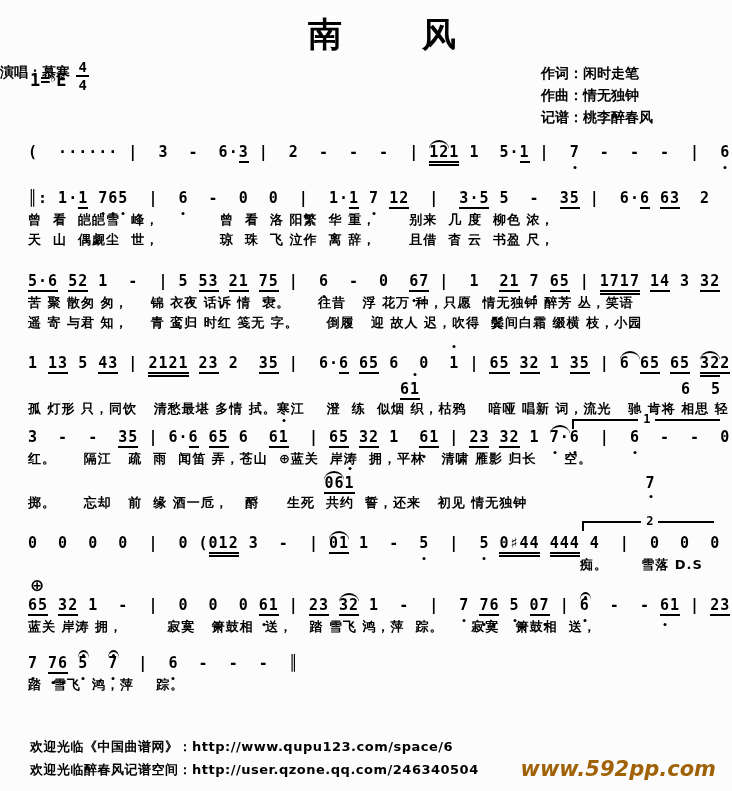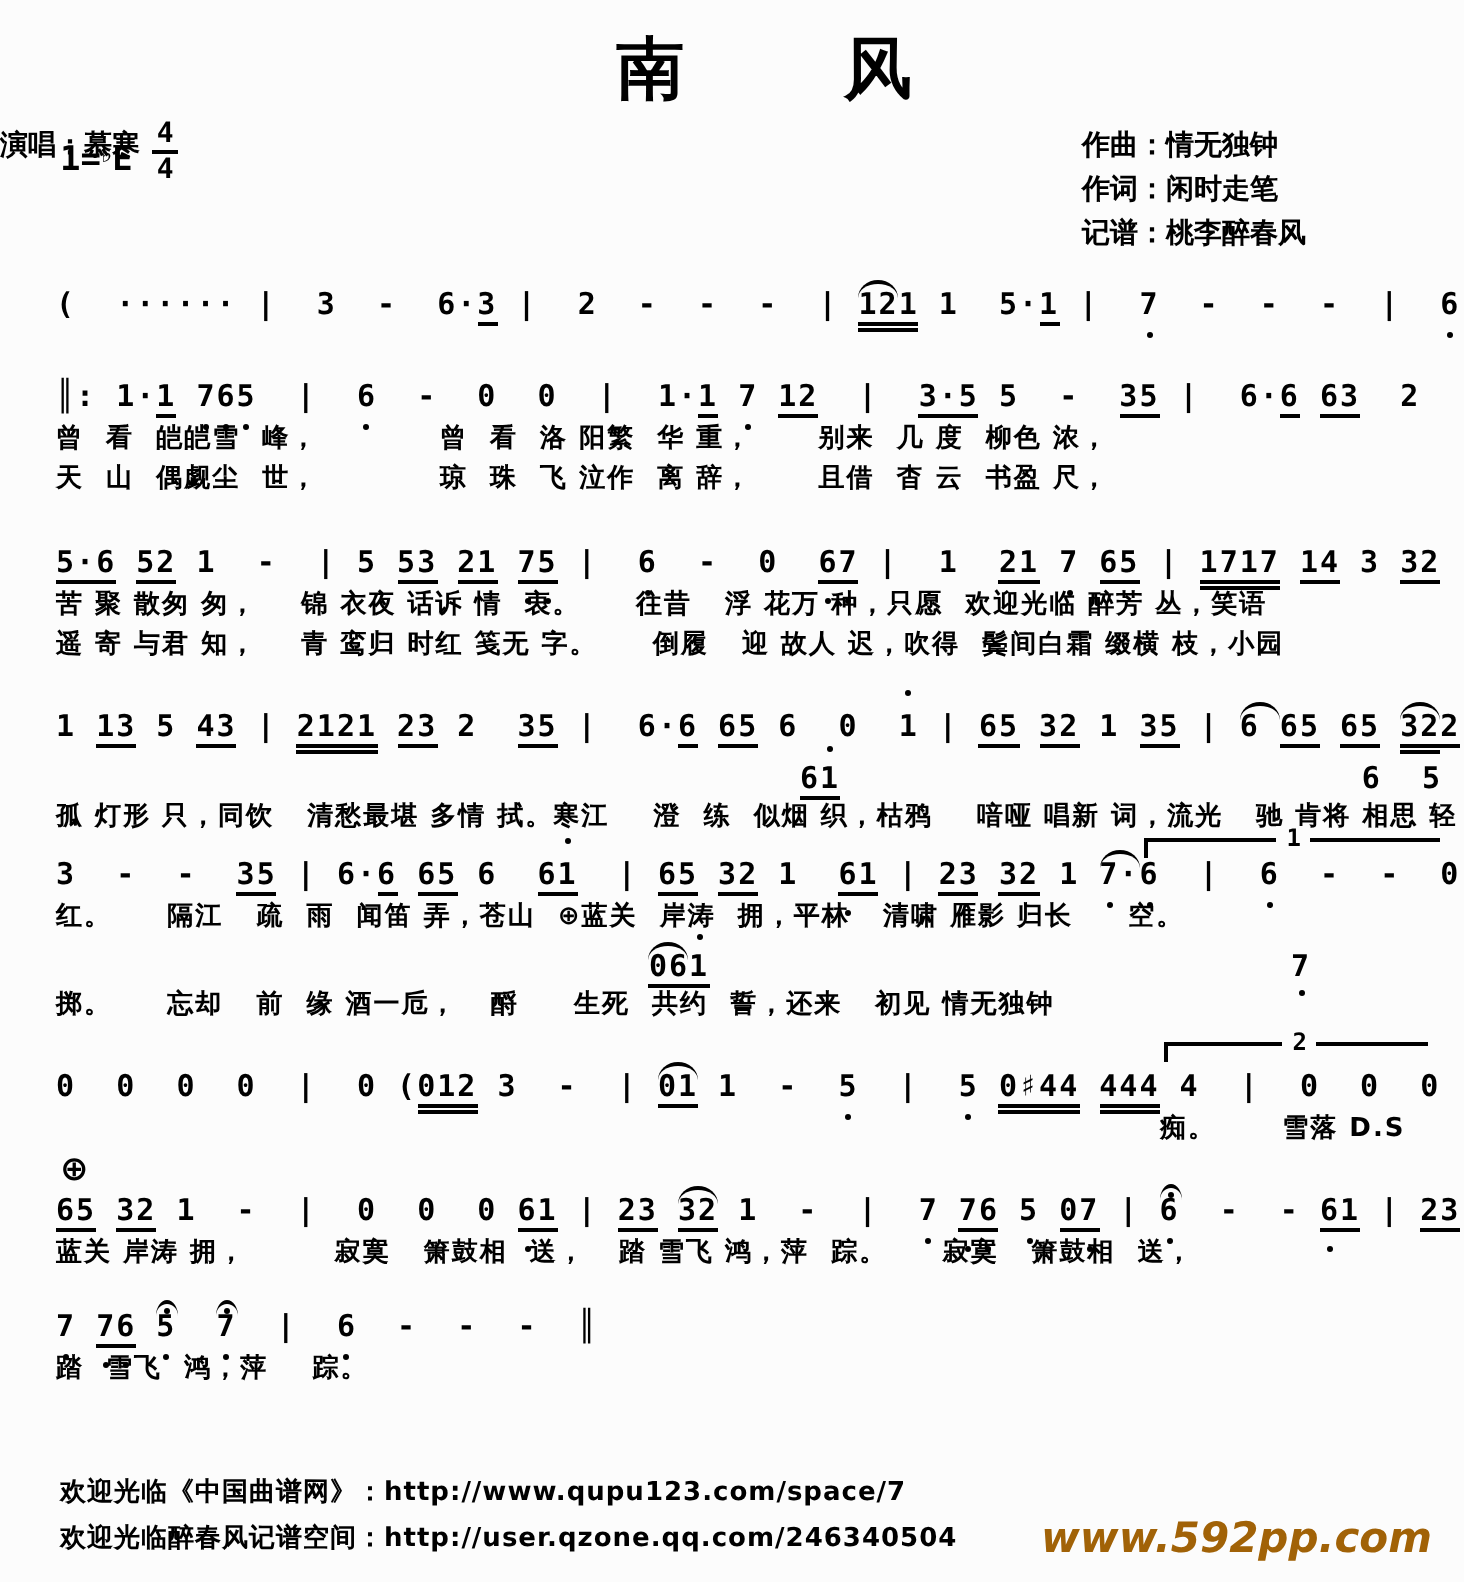--- a/index.html
+++ b/index.html
@@ -76,37 +76,37 @@
 <div id="page">
 
   <h1 class="title">南 风</h1>
 
   <div class="keysig"><span>1=</span><span class="acc">♭</span><span>E</span><span class="timesig"><span class="top">4</span><span class="bot">4</span></span>
   </div>
 
   <div class="singer">演唱：慕寒</div>
 
   <div class="credits">
+    <div>作词：闲时走笔</div>
     <div>作曲：情无独钟</div>
-    <div>作词：闲时走笔</div>
     <div>记谱：桃李醉春风</div>
   </div>
 
   <div id="score">
       <div class="line-group">
         <div class="music-line"><span class="n">(</span><span class="n"> </span><span class="n"> </span><span class="n">·</span><span class="n">·</span><span class="n">·</span><span class="n">·</span><span class="n">·</span><span class="n">·</span><span class="n"> </span><span class="n">|</span><span class="n"> </span><span class="n"> </span><span class="n">3</span><span class="n"> </span><span class="n"> </span><span class="n">-</span><span class="n"> </span><span class="n"> </span><span class="n">6</span><span class="n">·</span><span class="u1"><span class="n">3</span></span><span class="n"> </span><span class="n">|</span><span class="n"> </span><span class="n"> </span><span class="n">2</span><span class="n"> </span><span class="n"> </span><span class="n">-</span><span class="n"> </span><span class="n"> </span><span class="n">-</span><span class="n"> </span><span class="n"> </span><span class="n">-</span><span class="n"> </span><span class="n"> </span><span class="n">|</span><span class="n"> </span><span class="arc"></span><span class="u2"><span class="n">1</span><span class="n">2</span><span class="n">1</span></span><span class="n"> </span><span class="n">1</span><span class="n"> </span><span class="n"> </span><span class="n">5</span><span class="n">·</span><span class="u1"><span class="n">1</span></span><span class="n"> </span><span class="n">|</span><span class="n"> </span><span class="n"> </span><span class="n db">7</span><span class="n"> </span><span class="n"> </span><span class="n">-</span><span class="n"> </span><span class="n"> </span><span class="n">-</span><span class="n"> </span><span class="n"> </span><span class="n">-</span><span class="n"> </span><span class="n"> </span><span class="n">|</span><span class="n"> </span><span class="n"> </span><span class="n db">6</span><span class="n"> </span></div>
       </div>
       <div class="line-group">
         <div class="music-line"><span class="n">║</span><span class="n">:</span><span class="n"> </span><span class="n">1</span><span class="n">·</span><span class="u1"><span class="n">1</span></span><span class="n"> </span><span class="n db">7</span><span class="n db">6</span><span class="n db">5</span><span class="n"> </span><span class="n"> </span><span class="n">|</span><span class="n"> </span><span class="n"> </span><span class="n db">6</span><span class="n"> </span><span class="n"> </span><span class="n">-</span><span class="n"> </span><span class="n"> </span><span class="n">0</span><span class="n"> </span><span class="n"> </span><span class="n">0</span><span class="n"> </span><span class="n"> </span><span class="n">|</span><span class="n"> </span><span class="n"> </span><span class="n">1</span><span class="n">·</span><span class="u1"><span class="n">1</span></span><span class="n"> </span><span class="n db">7</span><span class="n"> </span><span class="u1"><span class="n">1</span><span class="n">2</span></span><span class="n"> </span><span class="n"> </span><span class="n">|</span><span class="n"> </span><span class="n"> </span><span class="u1"><span class="n">3</span><span class="n">·</span><span class="n">5</span></span><span class="n"> </span><span class="n">5</span><span class="n"> </span><span class="n"> </span><span class="n">-</span><span class="n"> </span><span class="n"> </span><span class="u1"><span class="n">3</span><span class="n">5</span></span><span class="n"> </span><span class="n">|</span><span class="n"> </span><span class="n"> </span><span class="n">6</span><span class="n">·</span><span class="u1"><span class="n">6</span></span><span class="n"> </span><span class="u1"><span class="n">6</span><span class="n">3</span></span><span class="n"> </span><span class="n"> </span><span class="n">2</span><span class="n"> </span><span class="n"> </span><span class="n">-</span></div>
         <div class="lyric-line">曾  看  皑皑雪  峰，           曾  看  洛 阳繁  华 重，      别来  几 度  柳色 浓，</div>
         <div class="lyric-line">天  山  偶觑尘  世，           琼  珠  飞 泣作  离 辞，      且借  杳 云  书盈 尺，</div>
       </div>
       <div class="line-group">
         <div class="music-line"><span class="u1"><span class="n">5</span><span class="n">·</span><span class="n">6</span></span><span class="n"> </span><span class="u1"><span class="n">5</span><span class="n">2</span></span><span class="n"> </span><span class="n">1</span><span class="n"> </span><span class="n"> </span><span class="n">-</span><span class="n"> </span><span class="n"> </span><span class="n">|</span><span class="n"> </span><span class="n">5</span><span class="n"> </span><span class="u1"><span class="n">5</span><span class="n">3</span></span><span class="n"> </span><span class="u1"><span class="n">2</span><span class="n">1</span></span><span class="n"> </span><span class="u1"><span class="n db">7</span><span class="n db">5</span></span><span class="n"> </span><span class="n">|</span><span class="n"> </span><span class="n"> </span><span class="n db">6</span><span class="n"> </span><span class="n"> </span><span class="n">-</span><span class="n"> </span><span class="n"> </span><span class="n">0</span><span class="n"> </span><span class="n"> </span><span class="u1"><span class="n db">6</span><span class="n db">7</span></span><span class="n"> </span><span class="n">|</span><span class="n"> </span><span class="n"> </span><span class="n">1</span><span class="n"> </span><span class="n"> </span><span class="u1"><span class="n">2</span><span class="n">1</span></span><span class="n"> </span><span class="n db">7</span><span class="n"> </span><span class="u1"><span class="n">6</span><span class="n">5</span></span><span class="n"> </span><span class="n">|</span><span class="n"> </span><span class="u2"><span class="n">1</span><span class="n">7</span><span class="n">1</span><span class="n">7</span></span><span class="n"> </span><span class="u1"><span class="n">1</span><span class="n">4</span></span><span class="n"> </span><span class="n">3</span><span class="n"> </span><span class="u1"><span class="n">3</span><span class="n">2</span></span><span class="n"> </span><span class="n">|</span></div>
-        <div class="lyric-line">苦 聚 散匆 匆，    锦 衣夜 话诉 情  衷。     往昔   浮 花万 种，只愿  欢迎光临 醉芳 丛，笑语</div>
+        <div class="lyric-line">苦 聚 散匆 匆，    锦 衣夜 话诉 情  衷。     往昔   浮 花万 种，只愿  情无独钟 醉芳 丛，笑语</div>
         <div class="lyric-line">遥 寄 与君 知，    青 鸾归 时红 笺无 字。     倒履   迎 故人 迟，吹得  鬓间白霜 缀横 枝，小园</div>
       </div>
       <div class="line-group">
         <div class="music-line"><span class="n">1</span><span class="n"> </span><span class="u1"><span class="n">1</span><span class="n">3</span></span><span class="n"> </span><span class="n">5</span><span class="n"> </span><span class="u1"><span class="n">4</span><span class="n">3</span></span><span class="n"> </span><span class="n">|</span><span class="n"> </span><span class="u2"><span class="n">2</span><span class="n">1</span><span class="n">2</span><span class="n">1</span></span><span class="n"> </span><span class="u1"><span class="n">2</span><span class="n">3</span></span><span class="n"> </span><span class="n">2</span><span class="n"> </span><span class="n"> </span><span class="u1"><span class="n">3</span><span class="n">5</span></span><span class="n"> </span><span class="n">|</span><span class="n"> </span><span class="n"> </span><span class="n">6</span><span class="n">·</span><span class="u1"><span class="n">6</span></span><span class="n"> </span><span class="u1"><span class="n">6</span><span class="n">5</span></span><span class="n"> </span><span class="n">6</span><span class="n"> </span><span class="n"> </span><span class="n">0</span><span class="n"> </span><span class="n"> </span><span class="n da">1</span><span class="n"> </span><span class="n">|</span><span class="n"> </span><span class="u1"><span class="n">6</span><span class="n">5</span></span><span class="n"> </span><span class="u1"><span class="n">3</span><span class="n">2</span></span><span class="n"> </span><span class="n">1</span><span class="n"> </span><span class="u1"><span class="n">3</span><span class="n">5</span></span><span class="n"> </span><span class="n">|</span><span class="n"> </span><span class="arc"></span><span class="n">6</span><span class="n"> </span><span class="u1"><span class="n">6</span><span class="n">5</span></span><span class="n"> </span><span class="u1"><span class="n">6</span><span class="n">5</span></span><span class="n"> </span><span class="arc"></span><span class="u2"><span class="n">3</span><span class="n">2</span></span><span class="u1"><span class="n">2</span></span><span class="n"> </span></div>
         <div class="alt-line"><span class="u1"><span class="n">6</span><span class="n da">1</span></span><span class="n"> </span><span class="n"> </span><span class="n"> </span><span class="n"> </span><span class="n"> </span><span class="n"> </span><span class="n"> </span><span class="n"> </span><span class="n"> </span><span class="n"> </span><span class="n"> </span><span class="n"> </span><span class="n"> </span><span class="n"> </span><span class="n"> </span><span class="n"> </span><span class="n"> </span><span class="n"> </span><span class="n"> </span><span class="n"> </span><span class="n"> </span><span class="n"> </span><span class="n"> </span><span class="n"> </span><span class="n"> </span><span class="n"> </span><span class="n">6</span><span class="n"> </span><span class="n"> </span><span class="n">5</span></div>
         <div class="lyric-line">孤 灯形 只，同饮   清愁最堪 多情 拭。寒江    澄  练  似烟 织，枯鸦    喑哑 唱新 词，流光   驰 肯将 相思 轻 抛</div>
       </div>
       <div class="line-group">
         <div class="volta">
           <span class="vl">1</span>
@@ -129,19 +129,19 @@
         <div class="lyric-line">蓝关 岸涛 拥，        寂寞   箫鼓相  送，   踏 雪飞 鸿，萍  踪。     寂寞   箫鼓相  送，</div>
       </div>
       <div class="line-group">
         <div class="music-line"><span class="n db">7</span><span class="n"> </span><span class="u1"><span class="n db">7</span><span class="n db">6</span></span><span class="n"> </span><span class="fer"></span><span class="n db">5</span><span class="n"> </span><span class="n"> </span><span class="fer"></span><span class="n db">7</span><span class="n"> </span><span class="n"> </span><span class="n">|</span><span class="n"> </span><span class="n"> </span><span class="n db">6</span><span class="n"> </span><span class="n"> </span><span class="n">-</span><span class="n"> </span><span class="n"> </span><span class="n">-</span><span class="n"> </span><span class="n"> </span><span class="n">-</span><span class="n"> </span><span class="n"> </span><span class="n">║</span></div>
         <div class="lyric-line">踏  雪飞  鸿，萍    踪。</div>
       </div>
     </div>
 
   <div class="footer">
     <div class="footer-links">
-      <div>欢迎光临《中国曲谱网》：http://www.qupu123.com/space/7</div>
+      <div>欢迎光临《中国曲谱网》：http://www.qupu123.com/space/6</div>
       <div>欢迎光临醉春风记谱空间：http://user.qzone.qq.com/246340504</div>
     </div>
     <div class="logo">www.592pp.com</div>
   </div>
 
 </div>
 
 </body></html>

